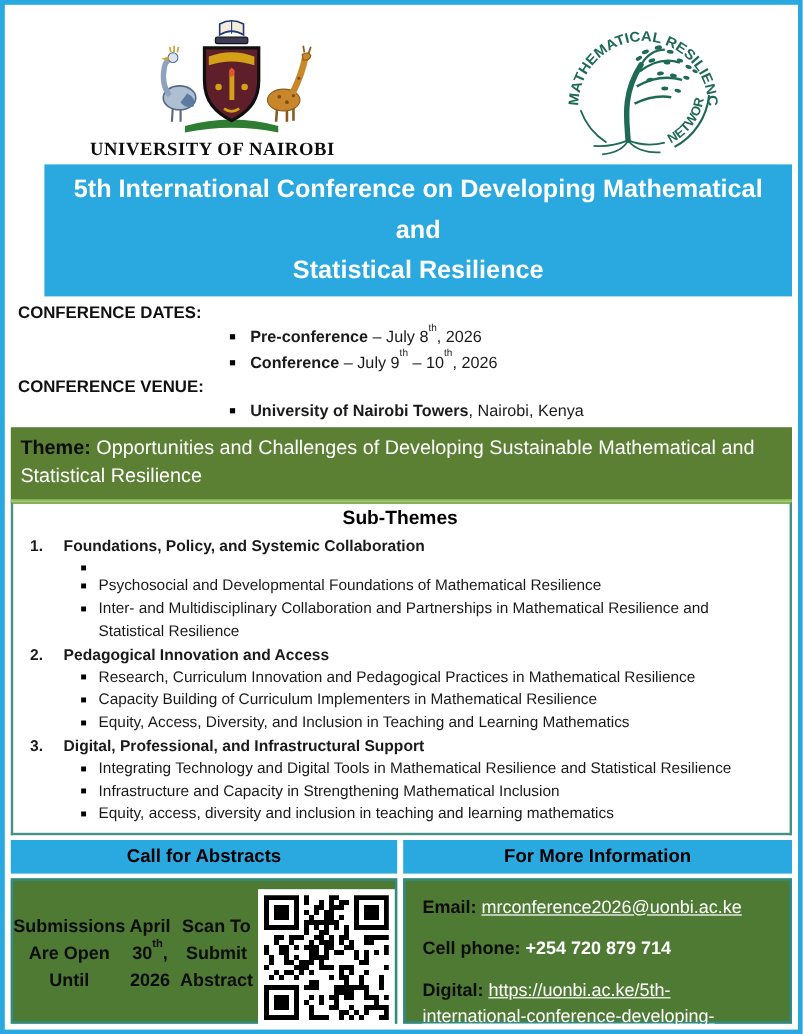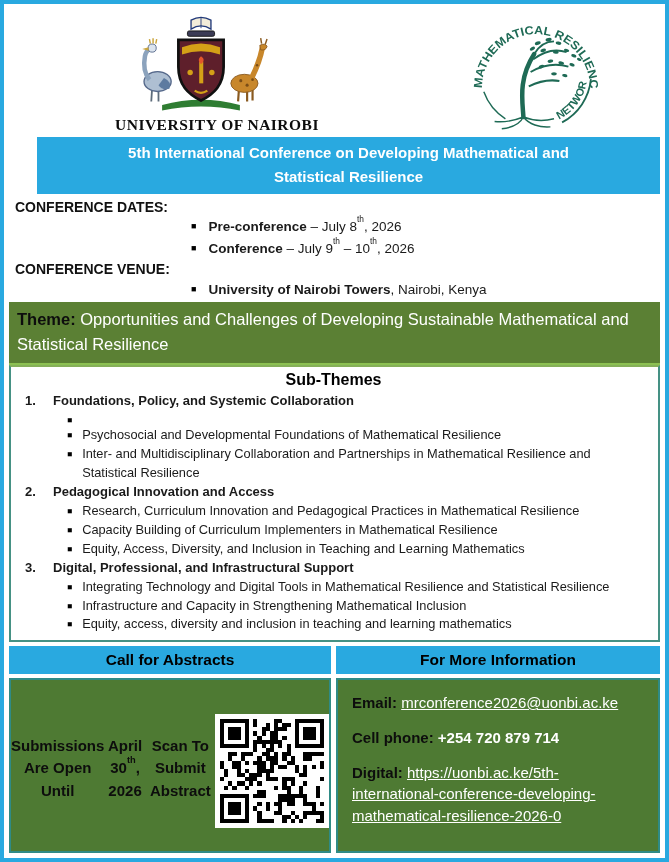--- a/index.html
+++ b/index.html
@@ -12,29 +12,29 @@
     font-family:"Liberation Sans","DejaVu Sans",sans-serif;
     color:#1a1a1a;overflow:hidden;
   }
   .poster{
     width:669px;height:862px;border:4px solid var(--blue);
     background:#fff;padding:5px;display:flex;flex-direction:column;
   }
   
   .logo-row{height:126px;display:flex;align-items:center;justify-content:space-between;
     padding:0 58px 0 66px;flex:0 0 auto;}
-  .uon-logo{display:flex;flex-direction:column;align-items:flex-start;margin-left:40px;}
+  .uon-logo{display:flex;flex-direction:column;align-items:flex-end;}
   .uon-logo .uon-text{
     font-family:"Liberation Serif","DejaVu Serif",serif;
     font-weight:bold;font-size:15.5px;letter-spacing:.5px;color:#0d0d0d;margin-top:1px;
   }
   
   .title-banner{
     flex:0 0 auto;background:var(--blue);color:#fff;text-align:center;
-    font-weight:bold;font-size:15px;line-height:1.62;padding:4px 6px;
+    font-weight:bold;font-size:21px;line-height:1.62;padding:4px 6px;
     margin-top:2px;
     margin-left:28px;
   }
   
   .dates{flex:0 0 auto;padding:4px 6px 2px 6px;}
   .dates .section-heading{font-weight:bold;font-size:14px;line-height:1.35;color:#111;}
   .bullet-row{display:flex;margin-left:176px;font-size:13.5px;line-height:1.6;}
   .bullet-row .sq{font-size:9px;line-height:1.6;margin:3px 12px 0 0;color:#000;flex:0 0 auto;}
   sup.sp{font-size:62%;position:relative;top:-.45em;}
   .b{font-weight:bold;}

